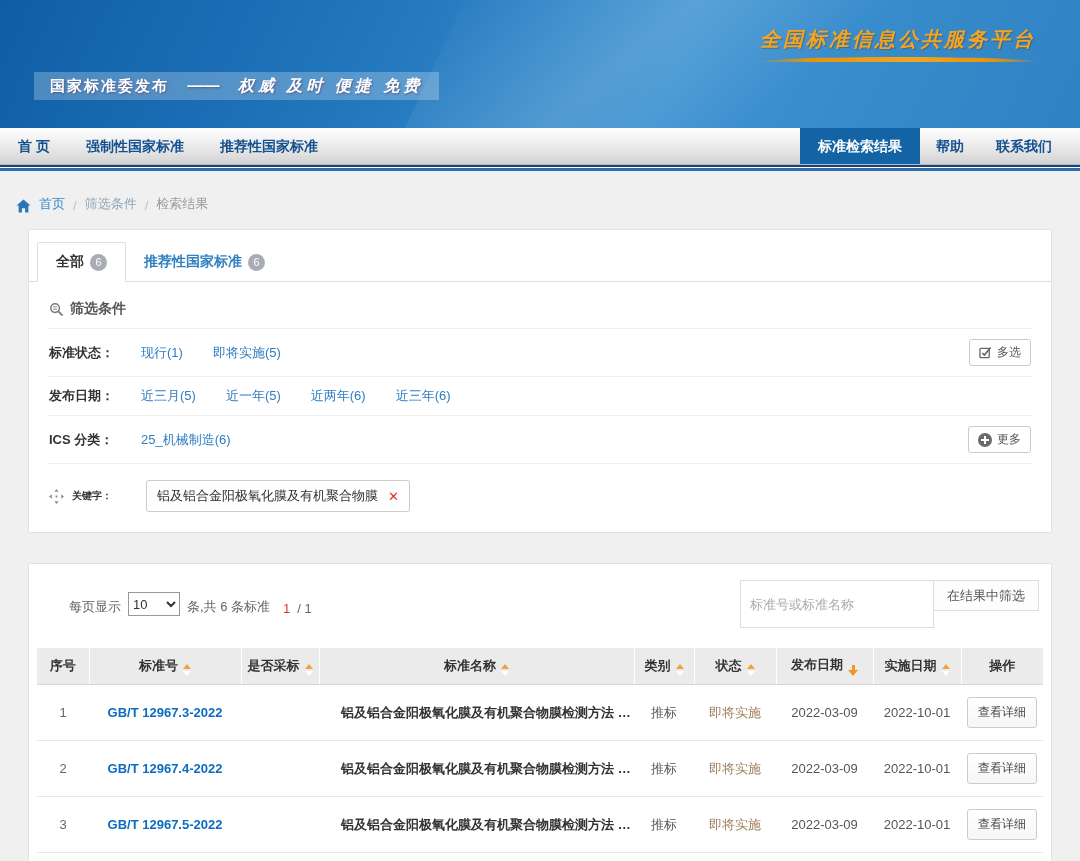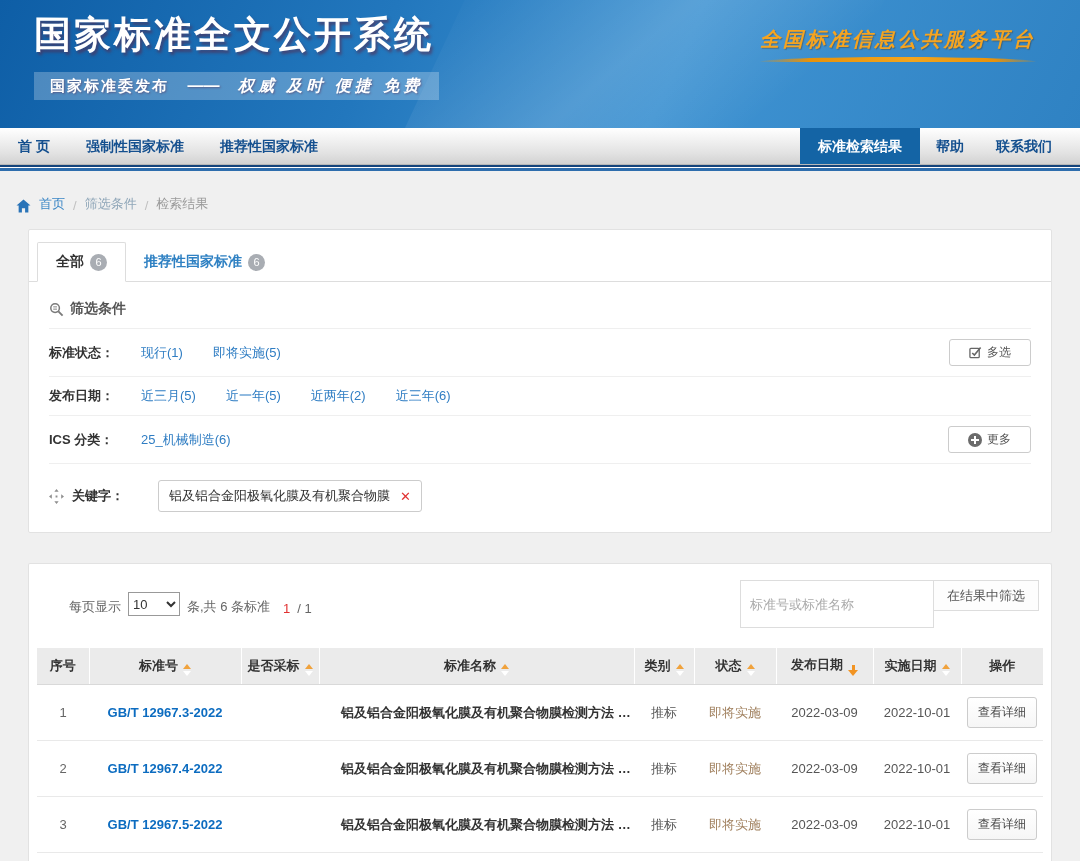--- a/index.html
+++ b/index.html
@@ -63,29 +63,29 @@
     background:#a9adb3; color:#fff; font-size:11px; font-weight:normal; text-align:center; }
 
   .section-title { margin:18px 20px 4px; font-size:14px; font-weight:bold; color:#555;
     display:flex; align-items:center; gap:6px; }
 
   .frows { margin:10px 20px 0; }
   .frow { display:flex; align-items:center; border-top:1px solid #efefef; padding:10px 0; min-height:38px; }
   .frow-label { width:92px; font-size:13px; font-weight:bold; color:#333; flex:none; }
   .fopt { font-size:13px; color:#2f7dc3; margin-right:30px; cursor:pointer; }
   .fbtn { margin-left:auto; display:inline-flex; align-items:center; gap:5px; border:1px solid #ccc;
-    border-radius:3px; background:#fff; padding:4px 19px; font-size:12px; color:#555; cursor:pointer;text-align:right; }
+    border-radius:3px; background:#fff; padding:4px 9px; font-size:12px; color:#555; cursor:pointer;text-align:right; }
   .plus-ico { width:14px; height:14px; border-radius:50%; background:#6b6b6b; position:relative; display:inline-block; }
   .plus-ico::before, .plus-ico::after { content:""; position:absolute; background:#fff; }
   .plus-ico::before { left:3px; top:6px; width:8px; height:2px; }
   .plus-ico::after { left:6px; top:3px; width:2px; height:8px; }
 
   .keyword-row { margin:0 20px; border-top:1px solid #efefef; padding:16px 0 20px;
     display:flex; align-items:center; gap:8px; }
-  .kw-label { font-size:13px; font-weight:bold; color:#333; margin-right:26px; }
+  .kw-label { font-size:10px; font-weight:bold; color:#333; margin-right:26px; }
   .kw-tag { display:inline-flex; align-items:center; gap:10px; border:1px solid #ccc; border-radius:3px;
     padding:6px 10px; font-size:13px; color:#333; background:#fff; }
   .kw-x { color:#e03131; font-weight:bold; font-size:13px; cursor:pointer; line-height:1; }
 
   
   .results-card { padding:12px 8px 0; border-bottom:none; }
   .controls { display:flex; align-items:center; padding:4px 4px 0; margin-bottom:20px; }
   .ctrl-left { display:flex; align-items:flex-end; gap:7px; font-size:13px; color:#666;margin-left:28px; }
   .per-page { width:52px; height:24px; font-size:13px; border:1px solid #999; background:#fff; color:#333; }
   .page-cur { color:#e03131; margin-left:6px; }
@@ -118,21 +118,20 @@
   .c-status { color:#a1815f; }
   .view-btn { border:1px solid #ccc; border-radius:3px; background:linear-gradient(#fff,#f6f6f6);
     font-size:12px; color:#444; padding:6px 10px; cursor:pointer; }
 
   .ico-svg { display:inline-block; vertical-align:middle; }
 </style>
 </head>
 <body>
 
 <div class="banner">
-  <div class="site-title">国家标准全文公开系统</div>
   <div class="sub-strip">
     <span class="pub">国家标准委发布</span>
     <span class="dash">——</span>
     <span class="slogan">权威 及时 便捷 免费</span>
   </div>
   <div class="platform">
     <div class="ptext">全国标准信息公共服务平台</div>
     <div class="pline"></div>
   </div>
 </div>
@@ -198,21 +197,21 @@
           <rect x="1" y="2.5" width="10" height="10" rx="1" fill="none" stroke="#666" stroke-width="1.4"></rect>
           <path d="M3.5 7.5l2.3 2.3L12.5 1.5" fill="none" stroke="#666" stroke-width="1.7"></path>
         </svg>
         <span>多选</span>
       </button>
     </div>
     <div class="frow">
       <span class="frow-label">发布日期：</span>
       <span class="fopt">近三月(5)</span>
       <span class="fopt">近一年(5)</span>
-      <span class="fopt">近两年(2)</span>
+      <span class="fopt">近两年(6)</span>
       <span class="fopt">近三年(6)</span>
     </div>
     <div class="frow">
       <span class="frow-label">ICS 分类：</span>
       <span class="fopt">25_机械制造(6)</span>
       <button class="fbtn">
         <span class="plus-ico"></span>
         <span>更多</span>
       </button>
     </div>

